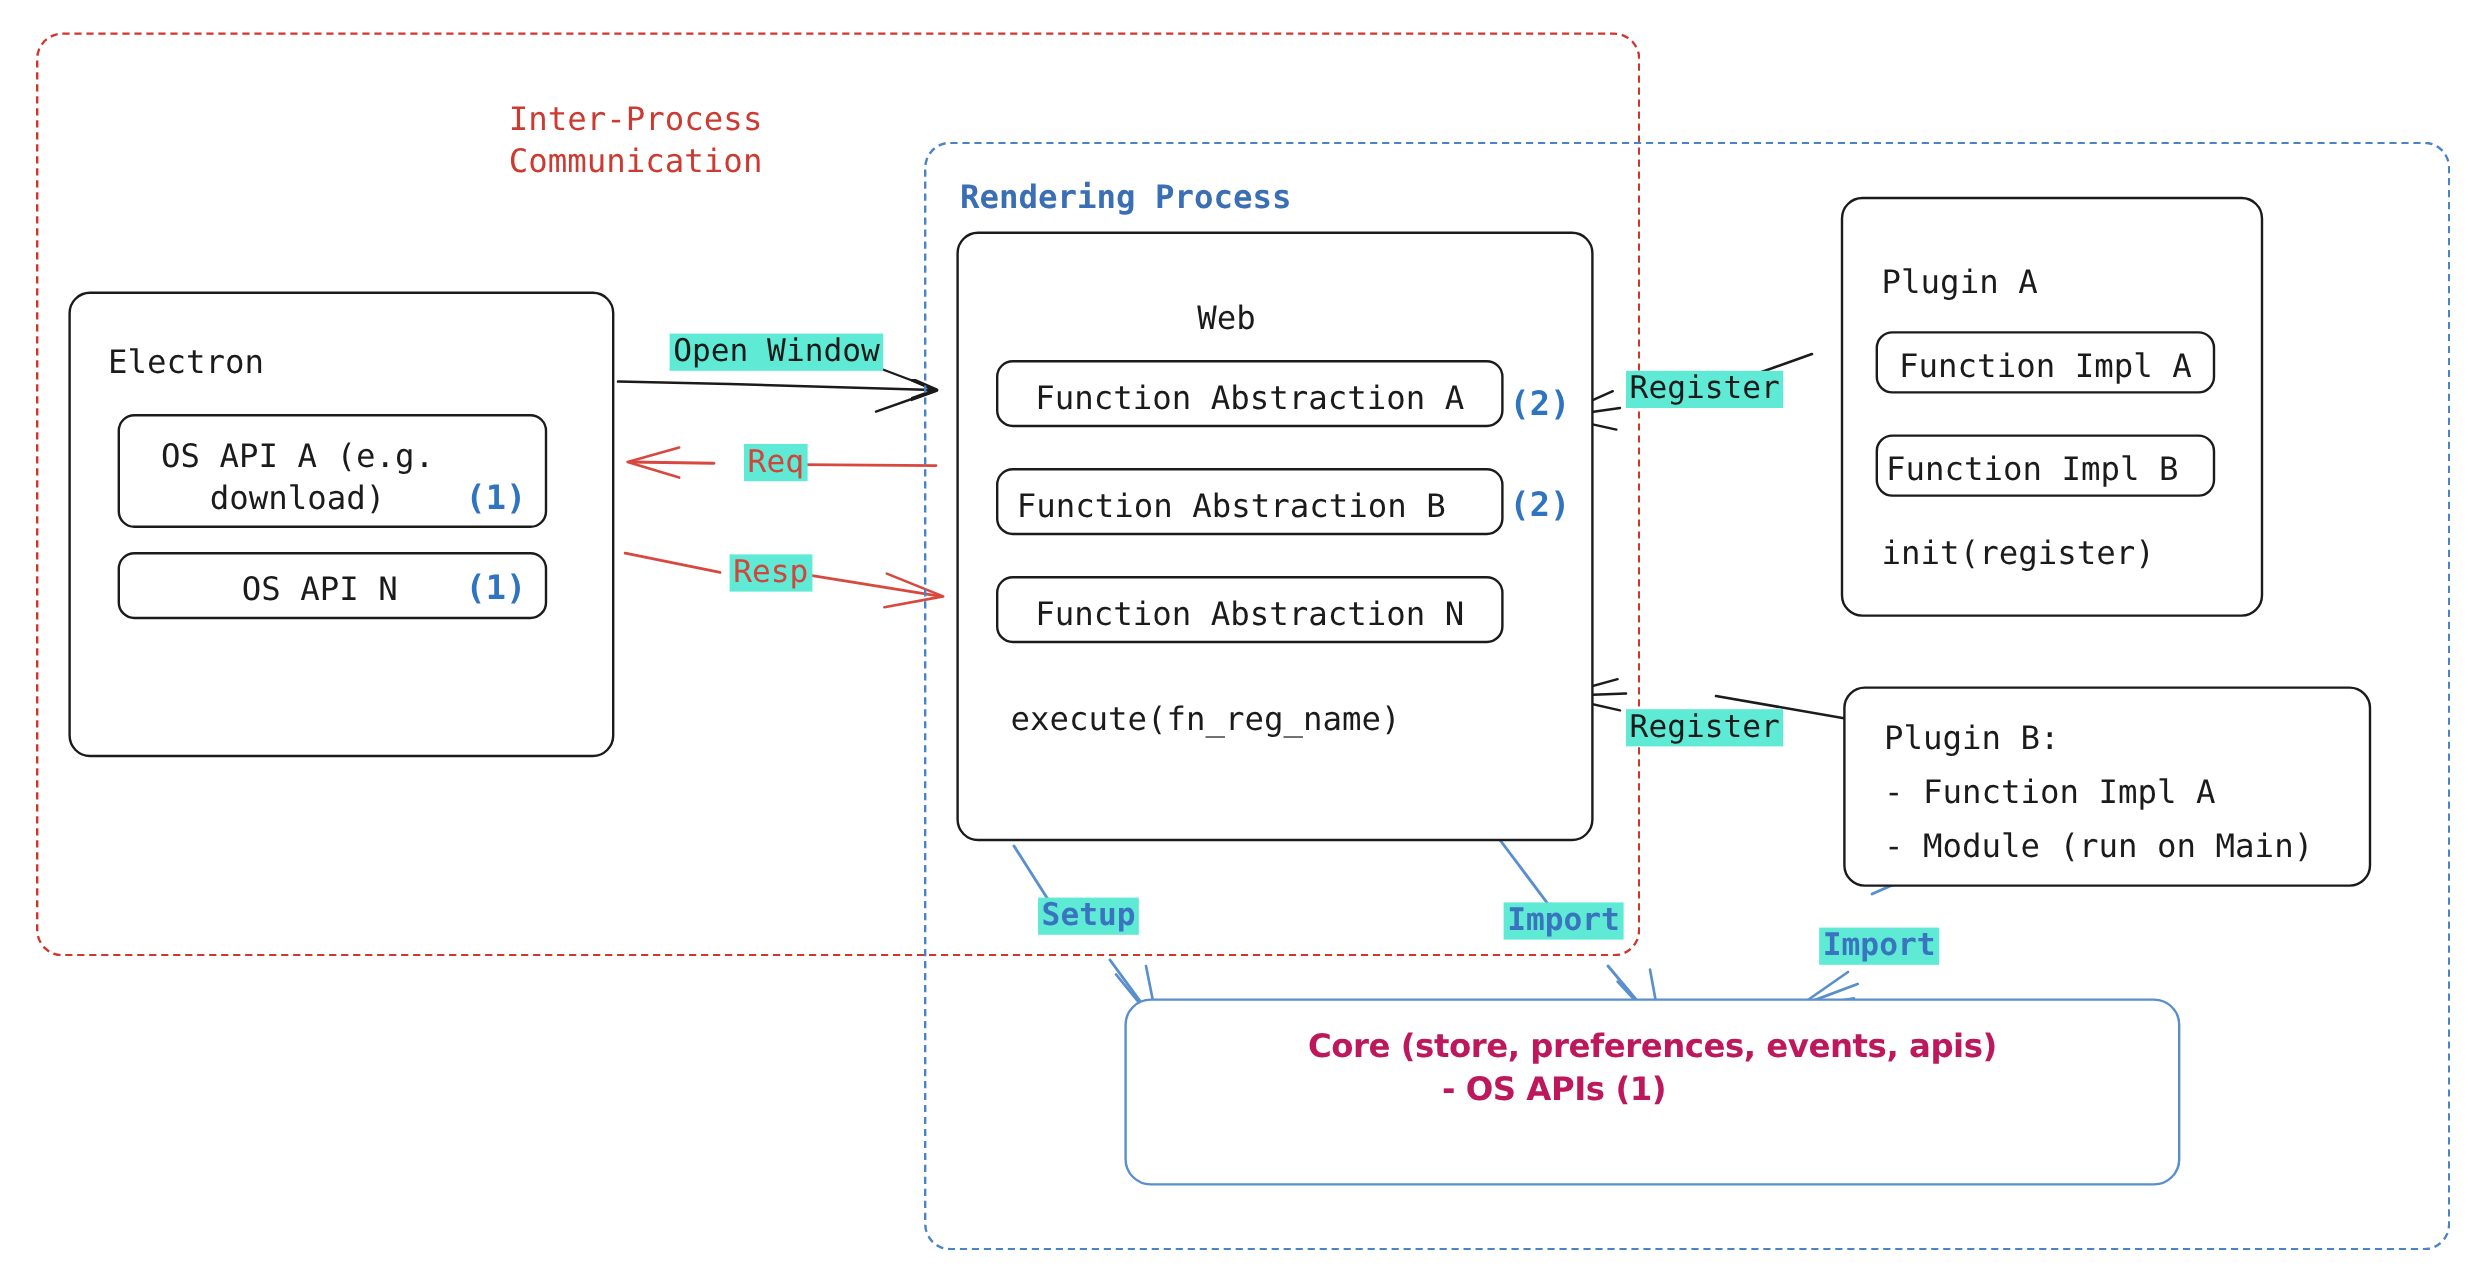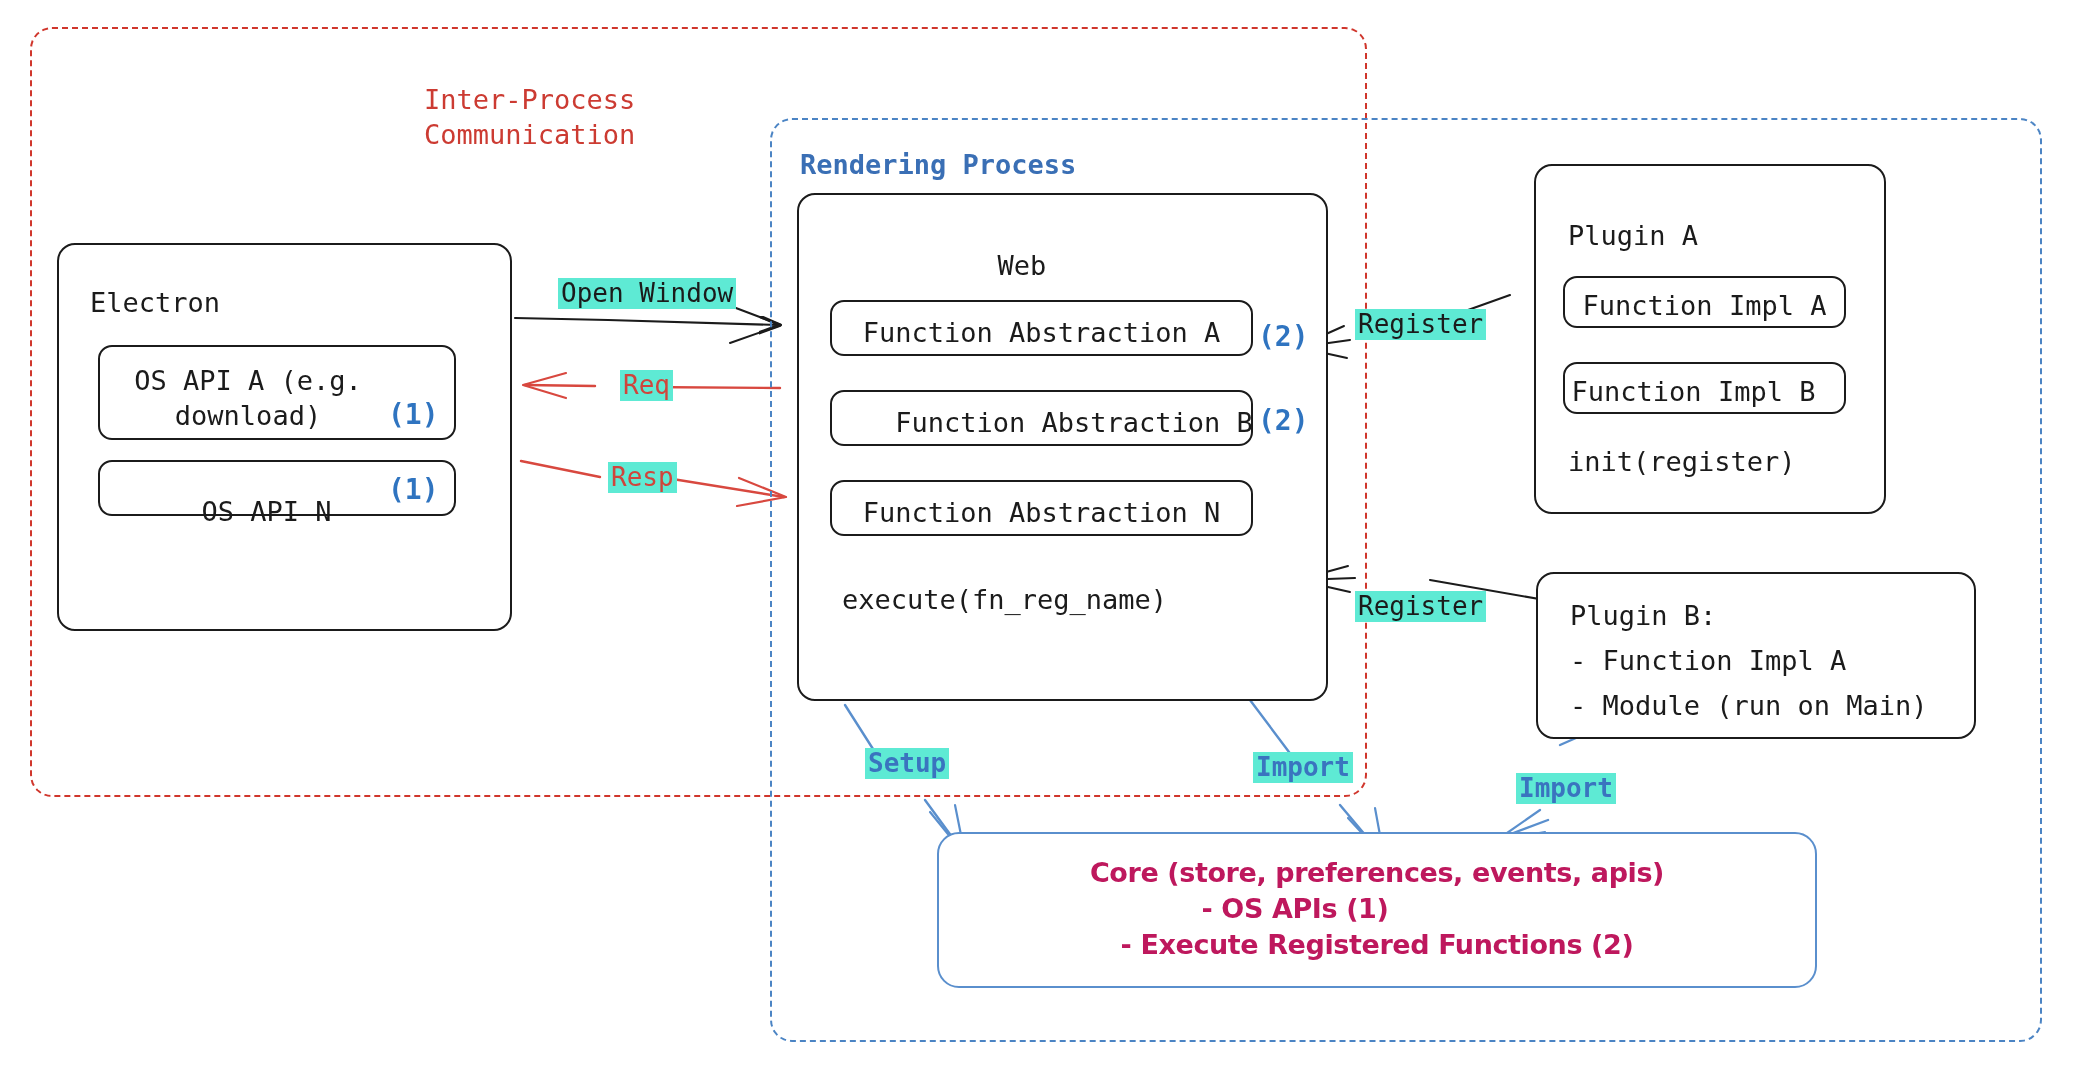--- a/index.html
+++ b/index.html
@@ -199,32 +199,32 @@
   <div class="box" style="left:57px; top:243px; width:455px; height:388px;">
   </div>
   <div class="box-head" style="left:90px; top:285px;text-align:center;">Electron</div>
 
   <div class="box sub" style="left:98px; top:345px; width:358px; height:95px;"></div>
   <div class="box-text" style="left:98px; top:363px; width:300px;"><span>OS API A (e.g.
 download)</span></div>
   <div class="marker-blue" style="left:388px; top:398px;">(1)</div>
 
   <div class="box sub" style="left:98px; top:460px; width:358px; height:56px;"></div>
-  <div class="box-text" style="left:98px; top:494px; width:337px;text-align:center;"><span>OS API N</span></div>
+  <div class="box-text" style="left:98px; top:474px; width:337px;text-align:center;"><span>OS API N</span></div>
   <div class="marker-blue" style="left:388px; top:473px;">(1)</div>
 
   <div class="box" style="left:797px; top:193px; width:531px; height:508px;"></div>
   <div class="box-text" style="left:797px; top:248px; width:450px;"><span>Web</span></div>
 
   <div class="box sub" style="left:830px; top:300px; width:423px; height:56px;"></div>
   <div class="box-text" style="left:830px; top:315px; width:423px;"><span>Function Abstraction A</span></div>
   <div class="marker-blue" style="left:1258px; top:320px;">(2)</div>
 
   <div class="box sub" style="left:830px; top:390px; width:423px; height:56px;"></div>
-  <div class="box-text" style="left:878px; top:405px; width:392px;"><span>Function Abstraction B</span></div>
+  <div class="box-text" style="left:830px; top:405px; width:392px;"><span>Function Abstraction B</span></div>
   <div class="marker-blue" style="left:1258px; top:404px;">(2)</div>
 
   <div class="box sub" style="left:830px; top:480px; width:423px; height:56px;"></div>
   <div class="box-text" style="left:830px; top:495px; width:423px;"><span>Function Abstraction N</span></div>
 
   <div class="box-head" style="left:842px; top:582px;">execute(fn_reg_name)</div>
 
   <div class="box" style="left:1534px; top:164px; width:352px; height:350px;"></div>
   <div class="box-head" style="left:1568px; top:218px;">Plugin A</div>
 
@@ -237,21 +237,20 @@
   <div class="box-head" style="left:1568px; top:444px;">init(register)</div>
 
   <div class="box" style="left:1536px; top:572px; width:440px; height:167px;"></div>
   <div class="box-head" style="left:1570px; top:598px;">Plugin B:</div>
   <div class="box-head" style="left:1570px; top:688px;">- Module (run on Main)</div>
   <div class="box-head" style="left:1570px; top:643px;">- Function Impl A</div>
 
   <div class="core-box" style="left:937px; top:832px; width:880px; height:156px;"></div>
   <div class="core-text" style="left:937px; top:855px; width:880px;">Core (store, preferences, events, apis)</div>
   <div class="core-text" style="left:937px; top:891px; width:716px;">- OS APIs (1)</div>
-  <div class="core-text" style="left:937px; top:927px; width:880px;">- Execute Registered Functions (2)</div>
 
   <div class="edge-label black" style="left:558px; top:278px;">Open Window</div>
   <div class="edge-label red" style="left:620px; top:370px;">Req</div>
   <div class="edge-label red" style="left:608px; top:462px;">Resp</div>
   <div class="edge-label black" style="left:1355px; top:309px;">Register</div>
   <div class="edge-label black" style="left:1355px; top:591px;">Register</div>
   <div class="edge-label blue" style="left:865px; top:748px;">Setup</div>
   <div class="edge-label blue" style="left:1253px; top:752px;">Import</div>
   <div class="edge-label blue" style="left:1516px; top:773px;">Import</div>
 

